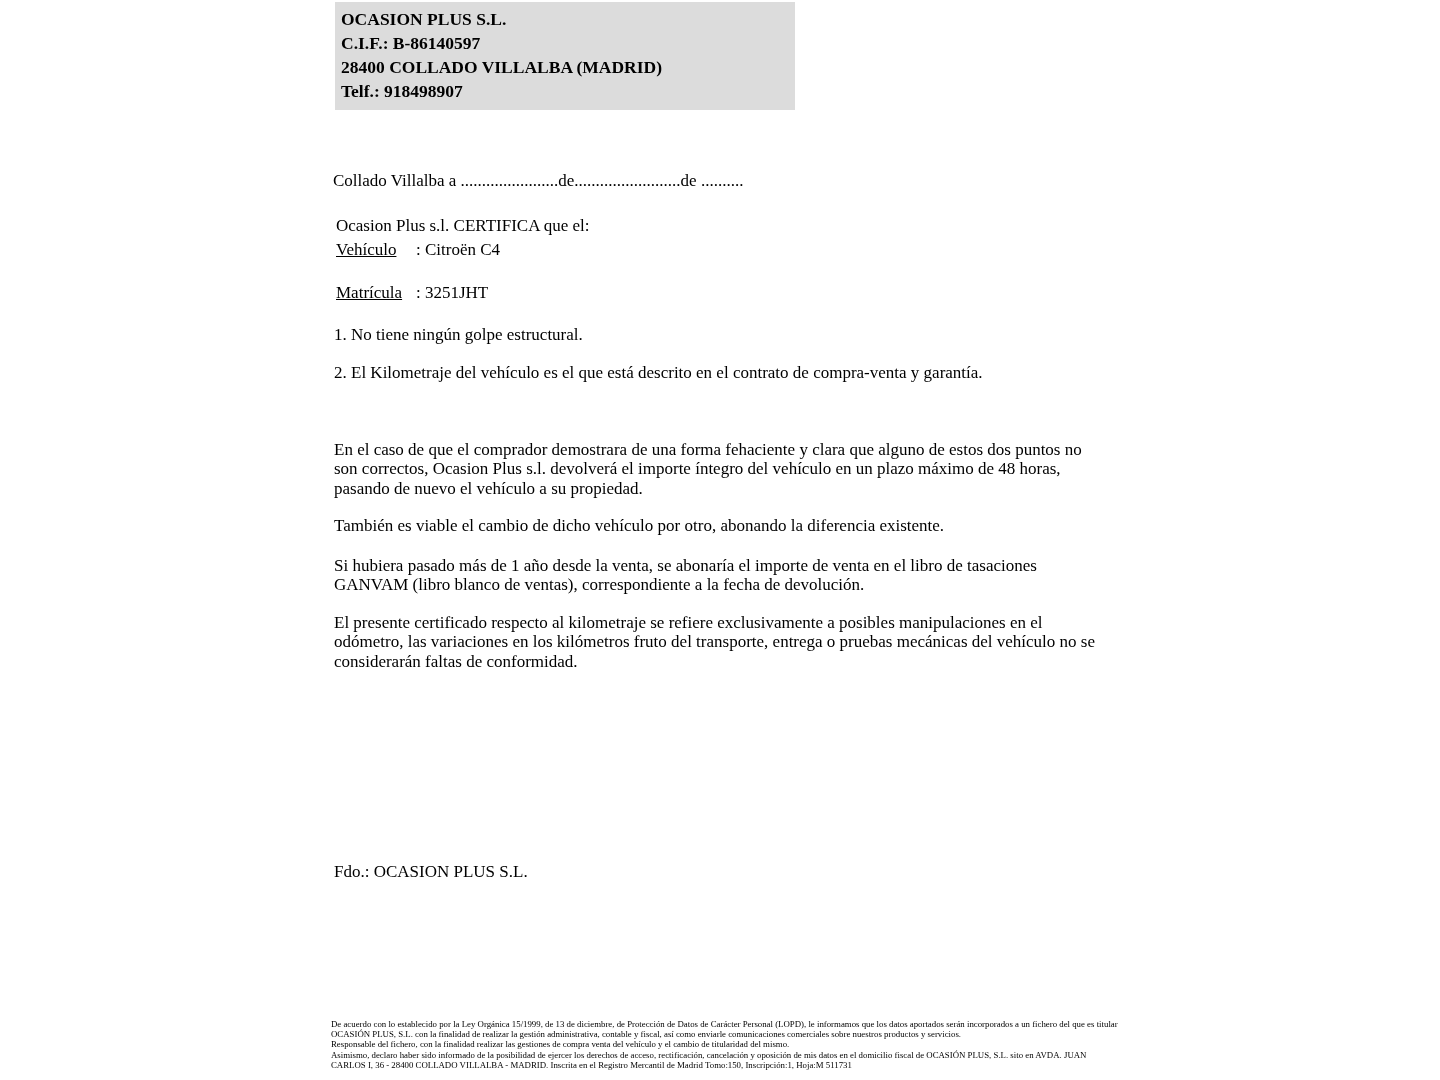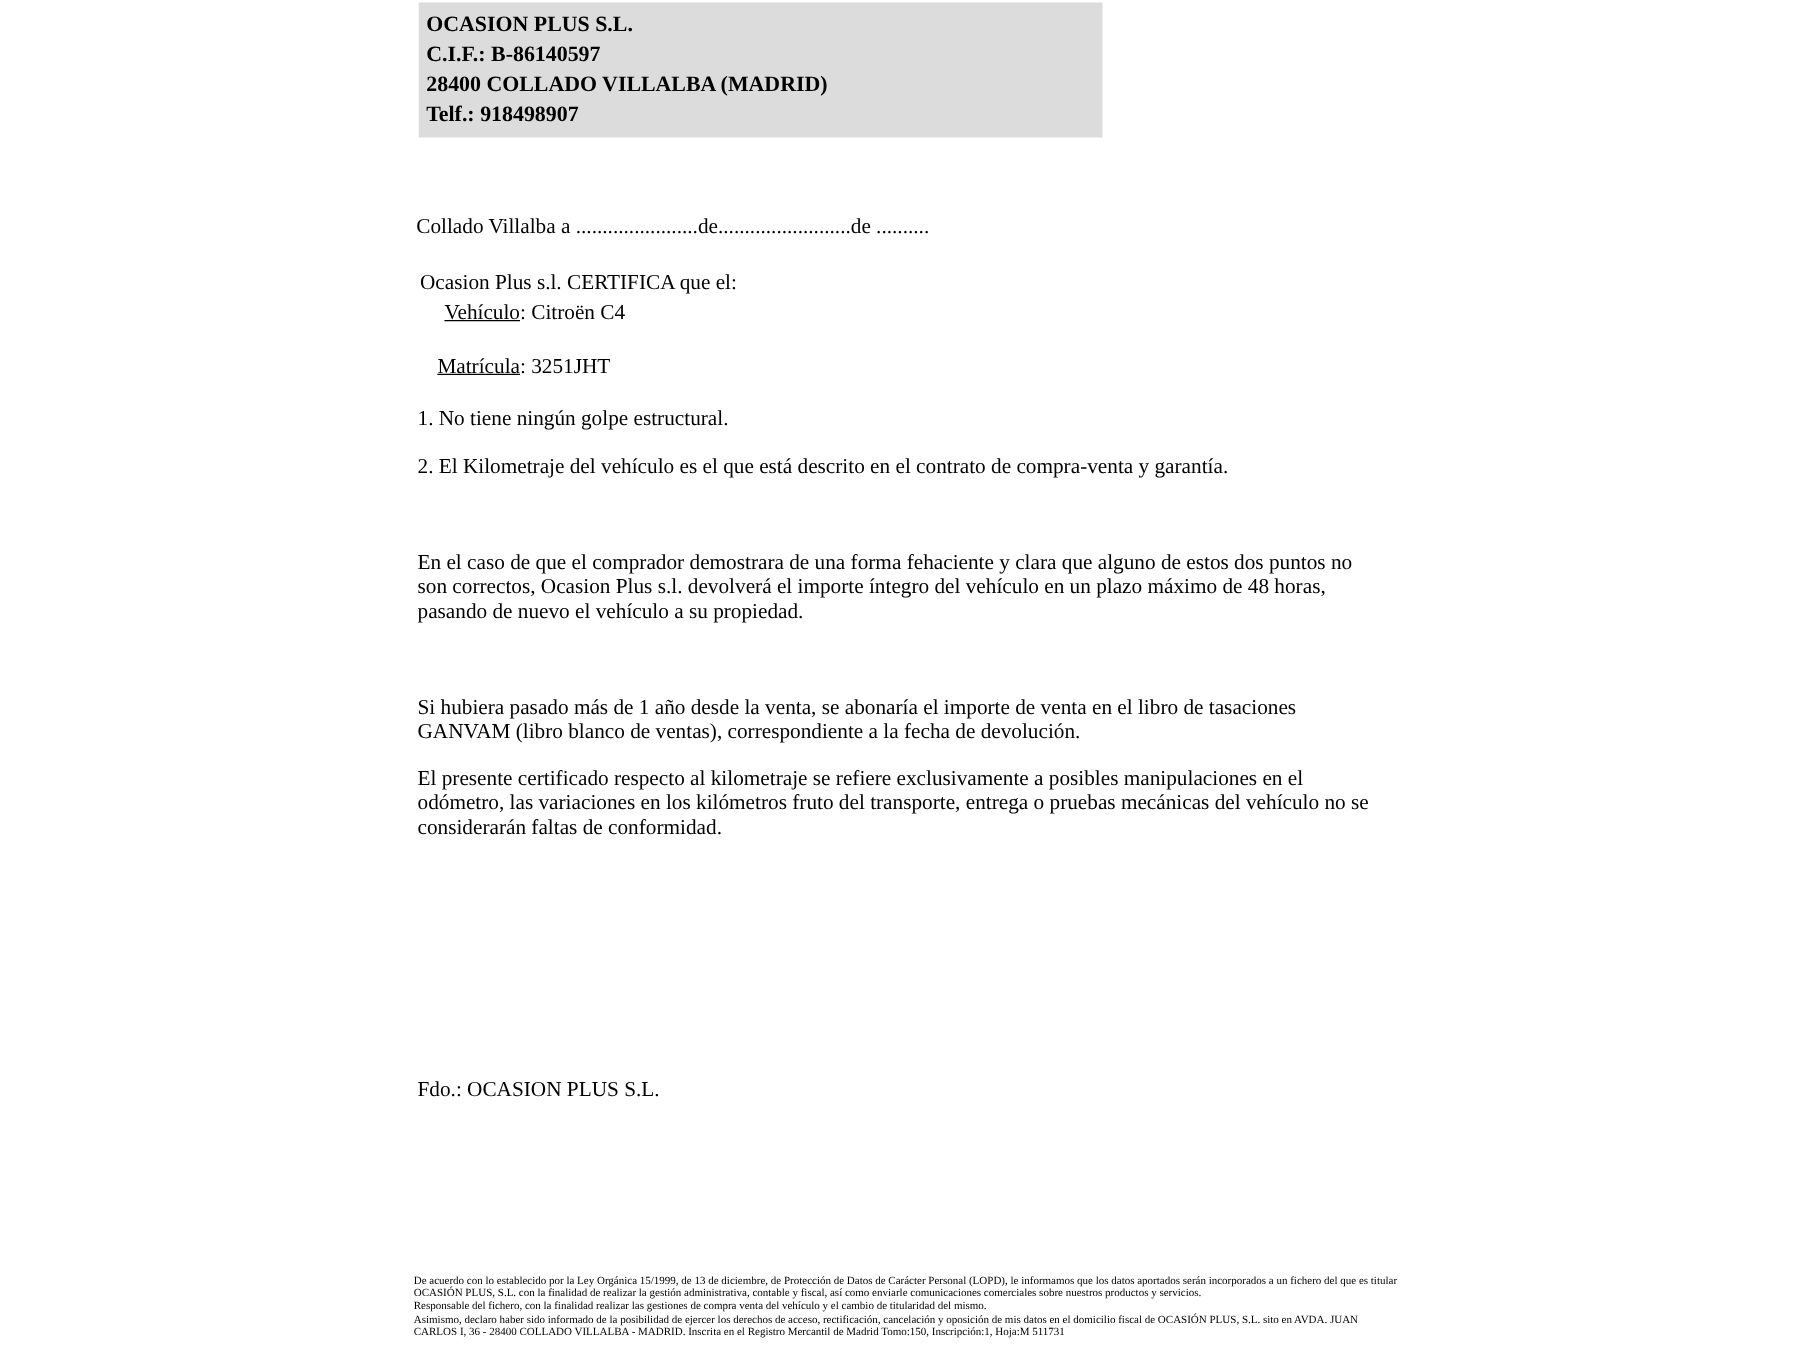--- a/index.html
+++ b/index.html
@@ -15,21 +15,21 @@
     position: absolute;
     left: 333px;
     top: 0;
     width: 772px;
     height: 1080px;
   }
   .header-box {
     position: absolute;
     left: 2px;
     top: 2px;
-    width: 547px;
+    width: 460px;
     background: #dcdcdc;
     padding: 5px 6px 7px 6px;
     font-weight: bold;
     font-size: 17.5px;
     line-height: 24px;
   }
   .header-box div { white-space: nowrap; }
   .date-line {
     position: absolute;
     top: 171px;
@@ -44,21 +44,20 @@
     top: 216px;
     left: 3px;
     font-size: 17px;
   }
   .field-row { position: absolute; left: 3px; font-size: 17px; }
   .field-row.vehicle { top: 240px; }
   .field-row.plate   { top: 263px; margin-top: 20px; }
   .field-label {
     display: inline-block;
     width: 80px;
-    text-align: right;
   }
   .field-label span { text-decoration: underline; }
   .point { position: absolute; left: 1px; font-size: 17px; }
   .point-1 { top: 325px; }
   .point-2 { top: 363px; }
   .para {
     position: absolute;
     left: 1px;
     width: 766px;
     font-size: 17px;
@@ -104,20 +103,21 @@
   </div>
 
   <div class="field-row plate">
     <span class="field-label"><span>Matrícula</span></span><span>: 3251JHT</span>
   </div>
 
   <div class="point point-1">1. No tiene ningún golpe estructural.</div>
   <div class="point point-2">2. El Kilometraje del vehículo es el que está descrito en el contrato de compra-venta y garantía.</div>
 
   <div class="para para-1">En el caso de que el comprador demostrara de una forma fehaciente y clara que alguno de estos dos puntos no son correctos, Ocasion Plus s.l. devolverá el importe íntegro del vehículo en un plazo máximo de 48 horas, pasando de nuevo el vehículo a su propiedad.</div>
+  <div class="para para-2">También es viable el cambio de dicho vehículo por otro, abonando la diferencia existente.</div>
   <div class="para para-3">Si hubiera pasado más de 1 año desde la venta, se abonaría el importe de venta en el libro de tasaciones GANVAM (libro blanco de ventas), correspondiente a la fecha de devolución.</div>
   <div class="para para-4">El presente certificado respecto al kilometraje se refiere exclusivamente a posibles manipulaciones en el odómetro, las variaciones en los kilómetros fruto del transporte, entrega o pruebas mecánicas del vehículo no se considerarán faltas de conformidad.</div>
 
   <div class="signature">Fdo.: OCASION PLUS S.L.</div>
 
   <div class="legal">
     <div>De acuerdo con lo establecido por la Ley Orgánica 15/1999, de 13 de diciembre, de Protección de Datos de Carácter Personal (LOPD), le informamos que los datos aportados serán incorporados a un fichero del que es titular</div>
     <div>OCASIÓN PLUS, S.L. con la finalidad de realizar la gestión administrativa, contable y fiscal, así como enviarle comunicaciones comerciales sobre nuestros productos y servicios.</div>
     <div>Responsable del fichero, con la finalidad realizar las gestiones de compra venta del vehículo y el cambio de titularidad del mismo.</div>
     <div>Asimismo, declaro haber sido informado de la posibilidad de ejercer los derechos de acceso, rectificación, cancelación y oposición de mis datos en el domicilio fiscal de OCASIÓN PLUS, S.L. sito en AVDA. JUAN</div>

